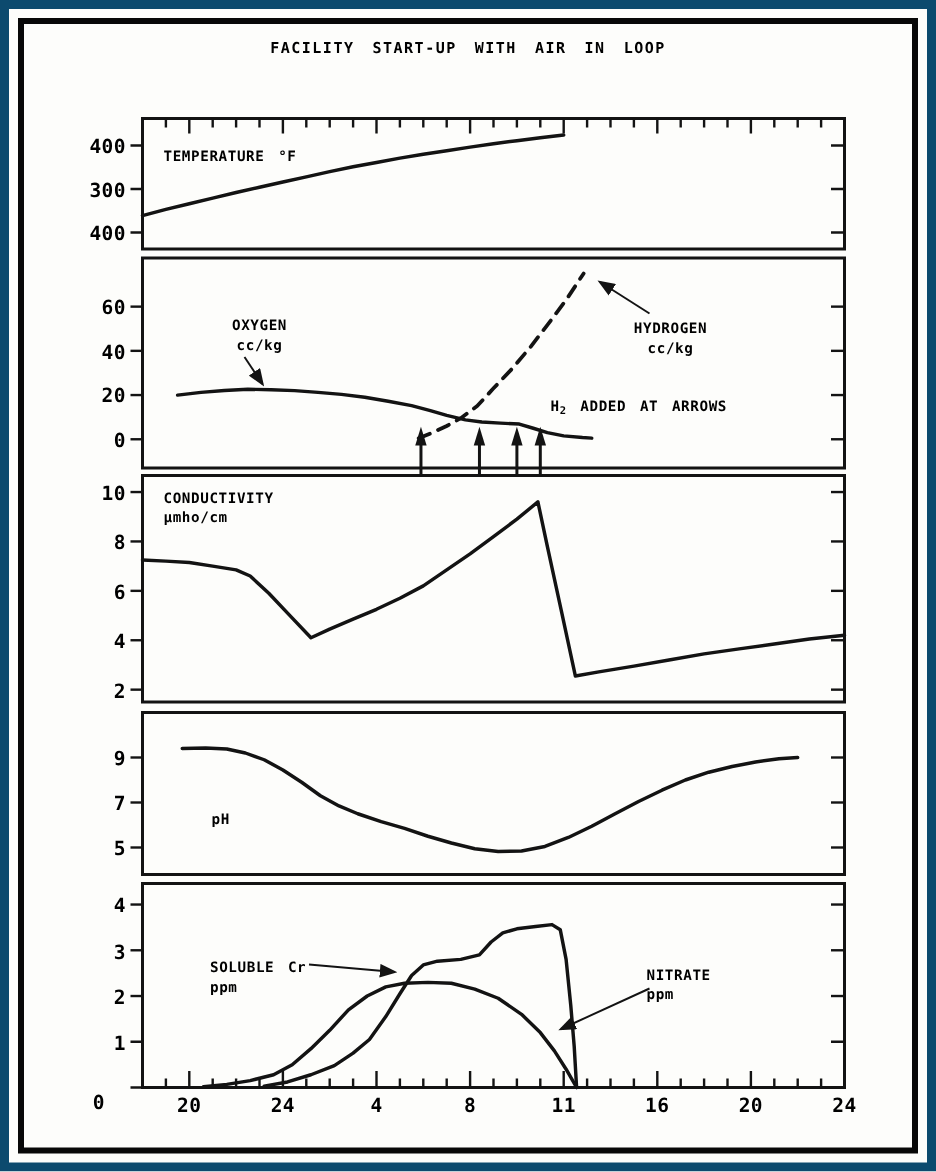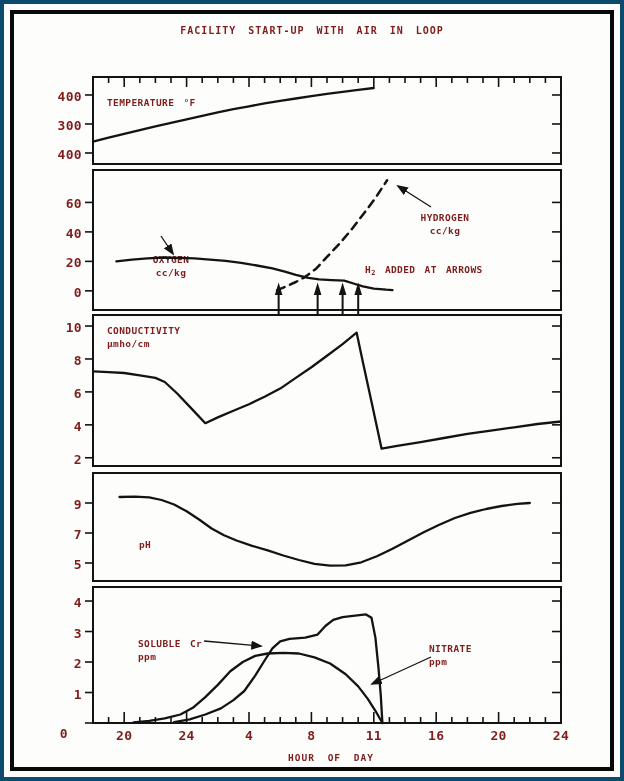--- a/index.html
+++ b/index.html
@@ -1,17 +1,17 @@
 <!DOCTYPE html>
 <html><head>
 <meta charset="utf-8">
 <style>
   html,body{margin:0;padding:0;background:#ffffff;}
-  #fig{position:relative;width:624px;height:781px;background:#fdfdfb;border:4px solid #0c4a6e;box-sizing:border-box;
-       font-family:"DejaVu Sans Mono","Liberation Mono",monospace;color:#7f1d1d;}
+  #fig{position:relative;width:624px;height:781px;background:#fdfdfb;border:6px solid #0c4a6e;box-sizing:border-box;
+       font-family:"DejaVu Sans Mono","Liberation Mono",monospace;color:#000000;}
   #frame{position:absolute;left:6px;top:6px;right:6px;bottom:6px;border:4px solid #080808;background:#fdfdfb;}
   .tline{position:absolute;left:0;right:0;text-align:center;font-size:10px;font-weight:bold;
          letter-spacing:1px;word-spacing:5px;white-space:pre;}
   #chart-svg{position:absolute;left:0;top:0;}
   .lbl{position:absolute;font-size:9.5px;font-weight:bold;letter-spacing:.4px;word-spacing:3px;
        line-height:13px;white-space:pre;}
   .tick-label{position:absolute;font-size:13px;font-weight:bold;letter-spacing:.3px;}
   .ylab{text-align:right;width:30px;}
   .xlab{text-align:center;width:32px;}
   sub.h2{font-size:7px;vertical-align:-2px;}
@@ -20,35 +20,34 @@
 </head>
 <body>
 
 <div id="fig">
   <div id="frame">
 
     <div class="tline" style="top:11px;">FACILITY START-UP WITH AIR IN LOOP</div>
 
     <div class="lbl" style="left:93px;top:82px;">TEMPERATURE °F</div>
 
-    <div class="lbl center" style="left:128px;top:195px;width:58px;margin-top:44px;"><span>OXYGEN</span><br><span>cc/kg</span></div>
+    <div class="lbl center" style="left:128px;top:195px;width:58px;"><span>OXYGEN</span><br><span>cc/kg</span></div>
 
     <div class="lbl center" style="left:395px;top:197px;width:72px;"><span>HYDROGEN</span><br><span>cc/kg</span></div>
 
     <div class="lbl" style="left:351px;top:249px;"><span>H</span><sub class="h2">2</sub> <span>ADDED AT ARROWS</span></div>
 
     <div class="lbl" style="left:93px;top:310px;"><span>CONDUCTIVITY</span><br><span>μmho/cm</span></div>
 
     <div class="lbl" style="left:125px;top:524px;">pH</div>
 
     <div class="lbl" style="left:124px;top:623px;"><span>SOLUBLE Cr</span><br><span>ppm</span></div>
 
     <div class="lbl" style="left:415px;top:628px;"><span>NITRATE</span><br><span>ppm</span></div>
 
-    <div class="lbl" style="left:83px;top:737px;width:468px;text-align:center;letter-spacing:1px;word-spacing:6px;">HOUR OF DAY</div>
   </div>
 
   <svg id="chart-svg" width="624" height="781">
     <defs>
       <marker id="ah" markerWidth="9" markerHeight="7" refX="7.5" refY="3.5" orient="auto">
         <path d="M0,0 L9,3.5 L0,7 z" fill="#131313"></path>
       </marker>
     </defs>
     <g id="gPanels">
         <rect x="89" y="73" width="468" height="87" fill="none" stroke="#131313" stroke-width="2"></rect>

